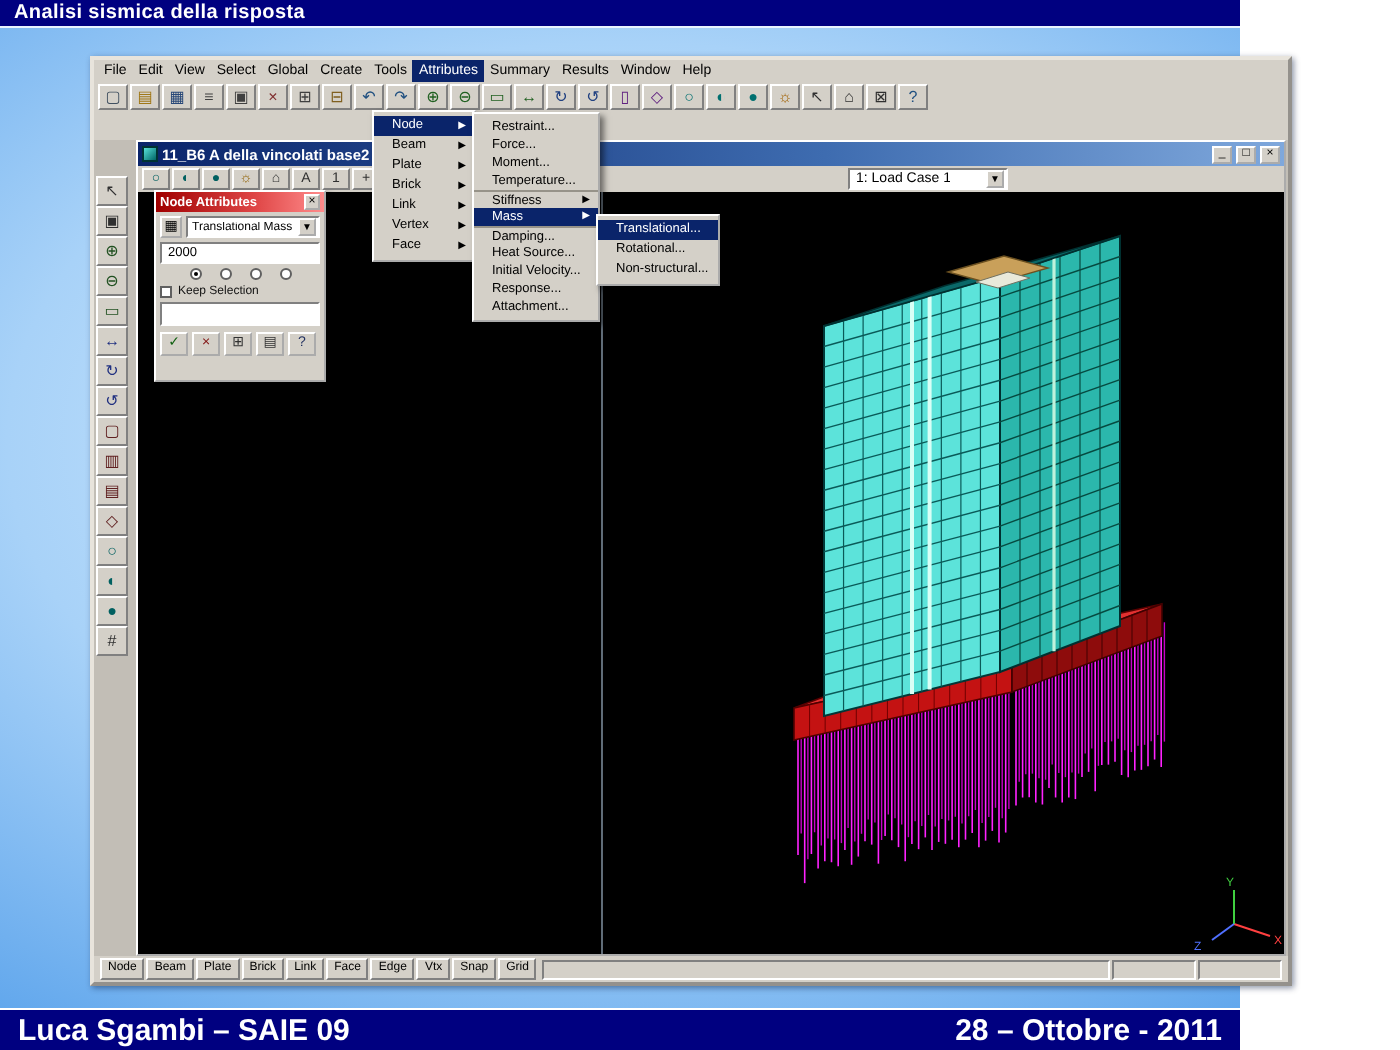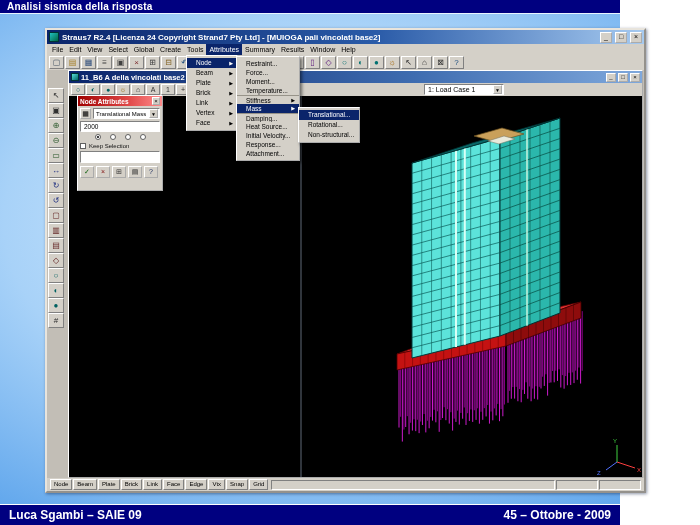--- a/index.html
+++ b/index.html
@@ -4,21 +4,21 @@
 <style>
   *{margin:0;padding:0;box-sizing:border-box;}
   html,body{width:700px;height:525px;overflow:hidden;font-family:"Liberation Sans","DejaVu Sans",sans-serif;}
   .slide{position:relative;width:620px;height:525px;
     background:radial-gradient(ellipse 130% 100% at 50% 42%, #DDF0FF 0%, #A8D2F8 38%, #5EA5EC 68%, #1E6AC8 100%);}
   .slide-header{position:absolute;top:0;left:0;right:0;height:14px;background:#000080;
     border-bottom:1px solid #E8F4FF;display:flex;align-items:center;padding:0 7px;z-index:5;}
   .slide-header span{color:#fff;font-size:10px;font-weight:bold;letter-spacing:.2px;}
   .slide-footer{position:absolute;bottom:0;left:0;right:0;height:21px;background:#000080;
     border-top:1px solid #fff;display:flex;justify-content:space-between;align-items:center;padding:0 9px;z-index:5;}
-  .slide-footer span{color:#fff;font-size:12px;font-weight:bold;}
+  .slide-footer span{color:#fff;font-size:15px;font-weight:bold;}
 
   
   .app-window{position:absolute;left:45px;top:28px;width:601px;height:465px;background:#D4D0C8;
     border:2px outset #E8E4DC;box-shadow:1px 1px 3px rgba(0,20,60,.45);}
   .titlebar{height:14px;background:linear-gradient(90deg,#0A246A 0%,#2A5BA8 55%,#A6CAF0 100%);
     display:flex;align-items:center;gap:3px;padding:0 2px;}
   .app-icon{width:10px;height:10px;background:linear-gradient(135deg,#20C0C0,#064);border:1px solid #033;flex:0 0 auto;}
   .t-text{flex:1;color:#fff;font-size:8px;font-weight:bold;white-space:nowrap;overflow:hidden;}
   .win-btn{width:12px;height:11px;background:#D4D0C8;border:1px outset #fff;font-size:7px;line-height:8px;
     text-align:center;color:#000;padding:0;}
@@ -99,27 +99,20 @@
 <body>
 
 <div class="slide">
 
   <div class="slide-header">
     <span>Analisi sismica della risposta</span>
   </div>
 
   <div class="app-window">
 
-    <div class="titlebar">
-      <span class="app-icon"></span>
-      <span class="t-text">Straus7 R2.4 [Licenza 24 Copyright Strand7 Pty Ltd] - [MUIOGA pali vincolati base2]</span>
-      <button class="win-btn">_</button>
-      <button class="win-btn">□</button>
-      <button class="win-btn">×</button>
-    </div>
 
     <div class="menubar">
 
     <span class="menu-item">File</span>
         <span class="menu-item">Edit</span>
         <span class="menu-item">View</span>
         <span class="menu-item">Select</span>
         <span class="menu-item">Global</span>
         <span class="menu-item">Create</span>
         <span class="menu-item">Tools</span>
@@ -567,16 +560,16 @@
             <button class="dlg-btn" style="color: rgb(48, 48, 48);">▤</button>
             <button class="dlg-btn" style="color: rgb(32, 48, 96);">?</button>
           </div>
       </div>
     </div>
 
   </div>
 
   <div class="slide-footer">
     <span>Luca Sgambi – SAIE 09</span>
-    <span>45 – Ottobre - 2009</span>
+    <span>28 – Ottobre - 2011</span>
   </div>
 
 </div>
 
 </body></html>

